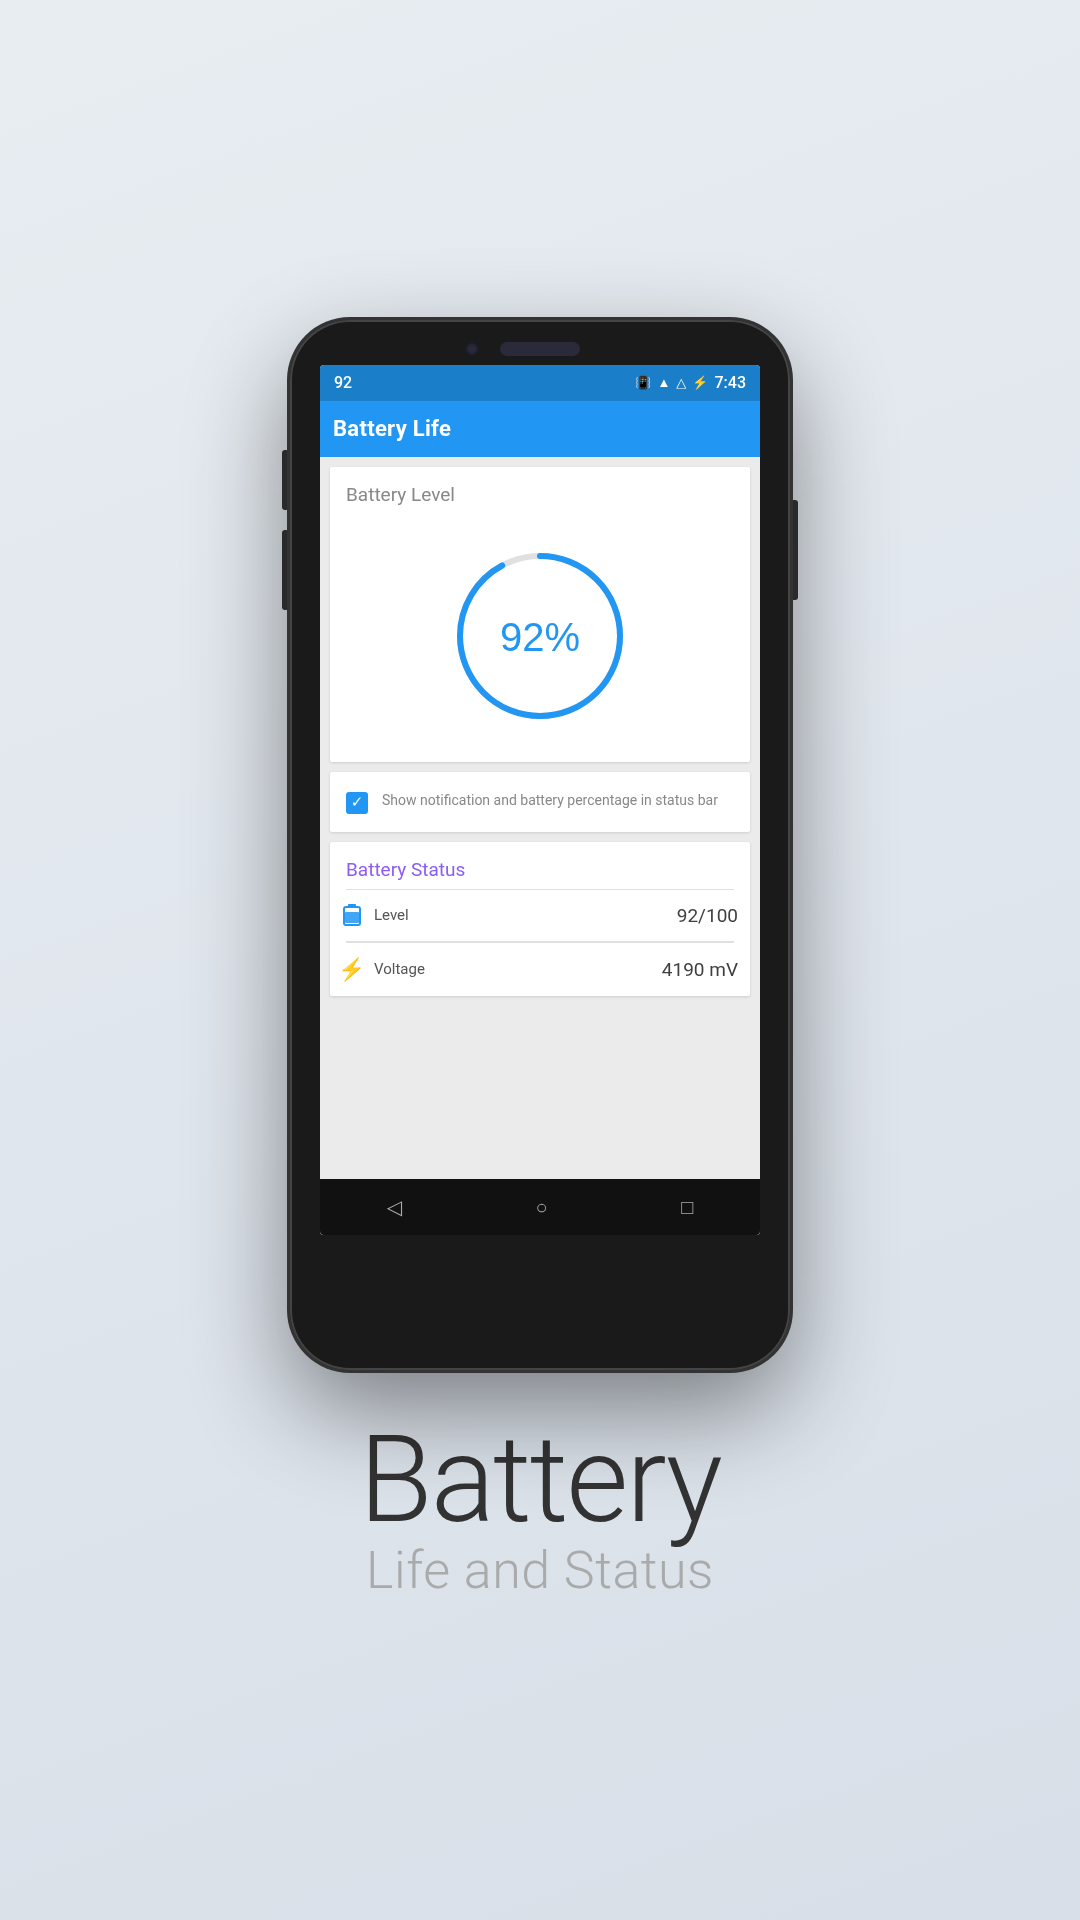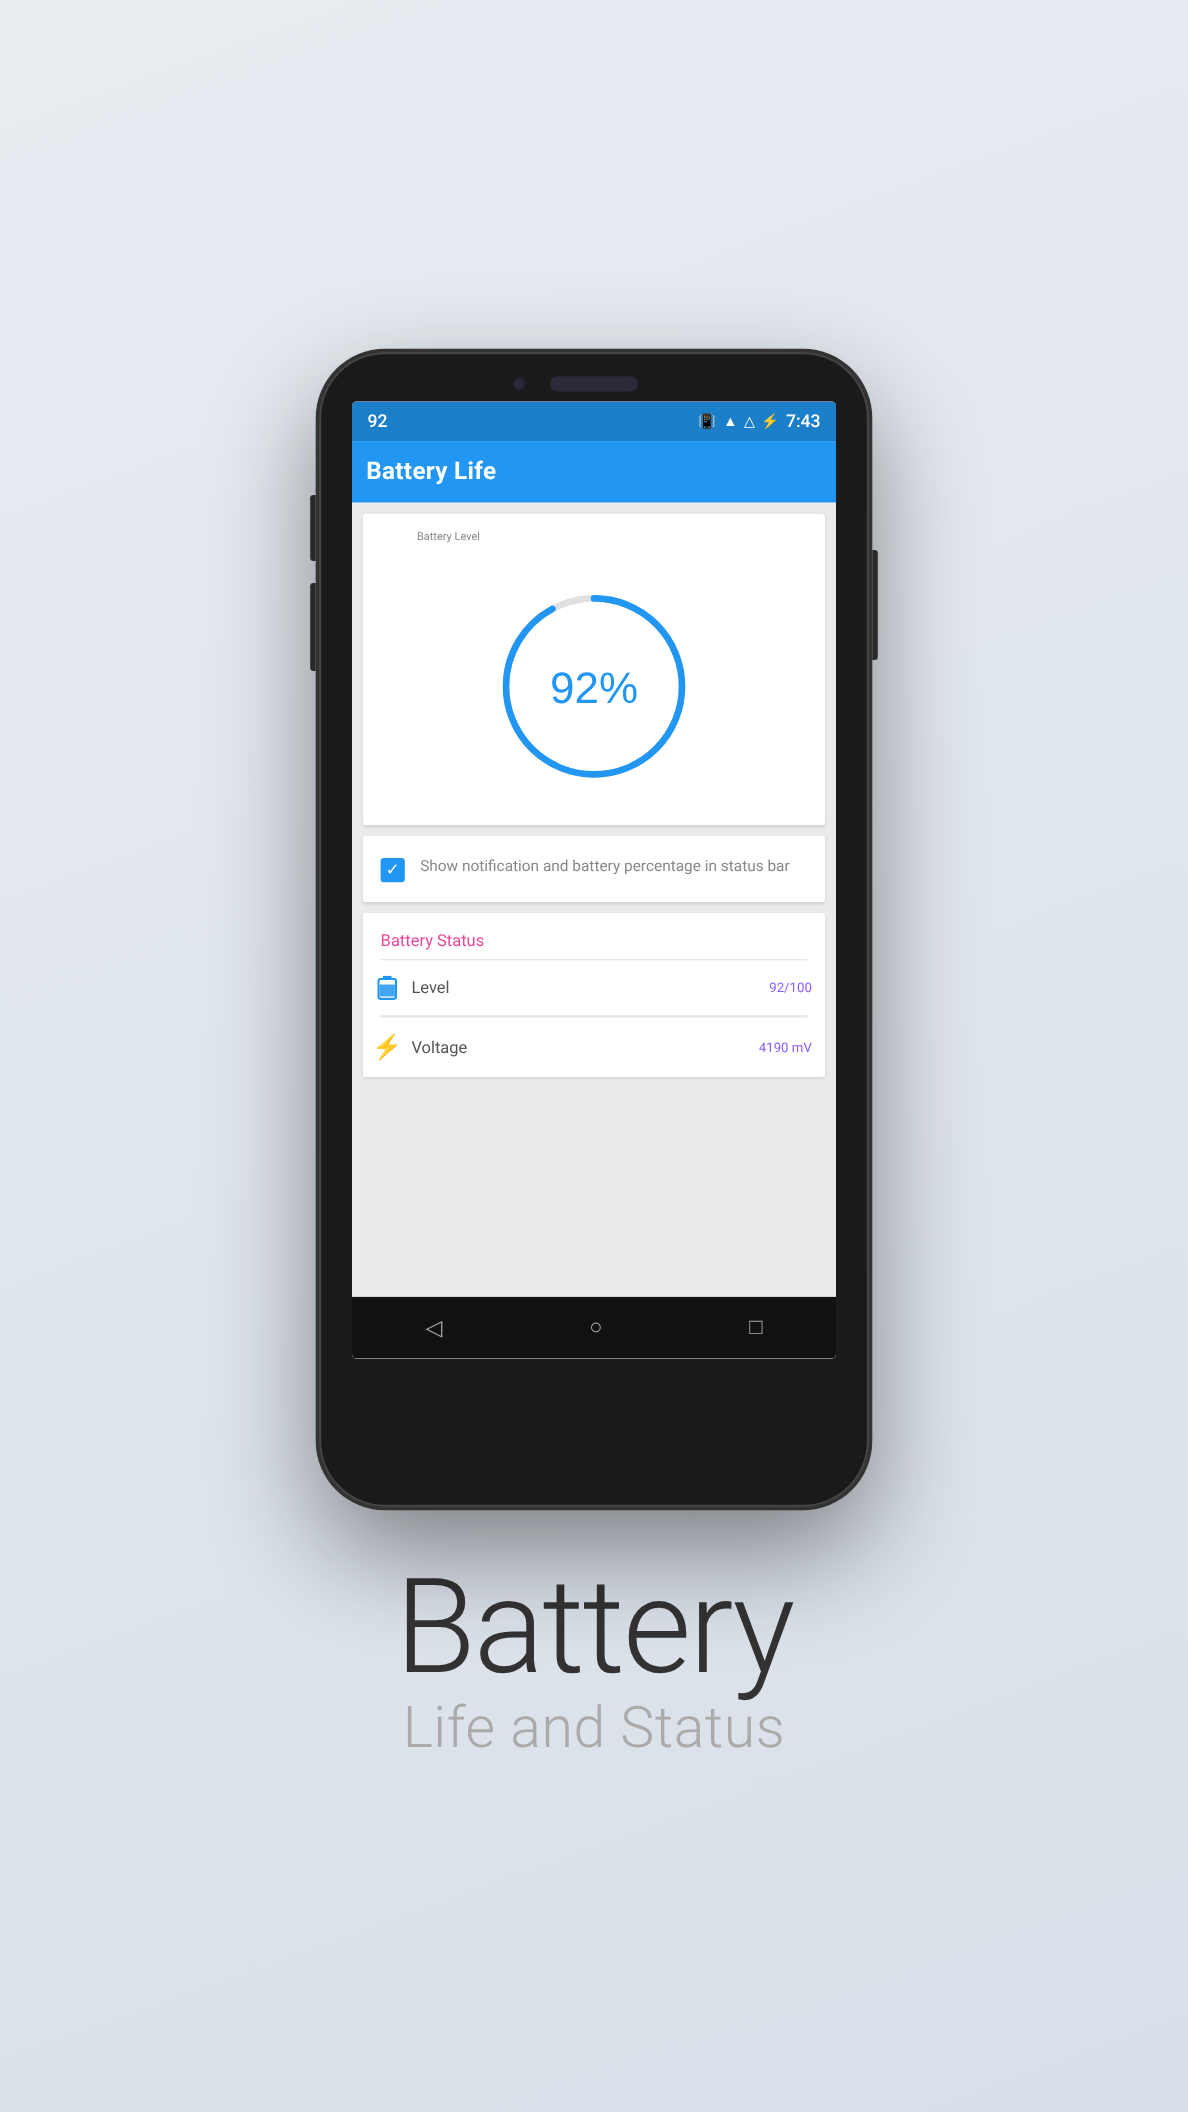--- a/index.html
+++ b/index.html
@@ -159,23 +159,22 @@
 
     
     .battery-level-card {
       padding: 16px;
       display: flex;
       flex-direction: column;
       align-items: flex-start;
     }
     .battery-level-label {
       color: #888;
-      font-size: 10px;
+      font-size: 19px;
       margin-bottom: 10px;
-      margin-left: 33px;
     }
     .circle-container {
       width: 100%;
       display: flex;
       justify-content: center;
       align-items: center;
       padding: 20px 0 10px;
     }
 
     
@@ -212,22 +211,22 @@
       color: #888;
       font-size: 14px;
       line-height: 1.5;
     }
 
     
     .battery-status-card {
       padding: 0;
     }
     .battery-status-title {
-      color: #ec4899;
-      font-size: 15px;
+      color: #8b5cf6;
+      font-size: 19px;
       padding: 16px 16px 8px;
     }
     .divider {
       height: 1px;
       background: #e0e0e0;
       margin: 0 16px;
     }
     .status-row {
       display: flex;
       align-items: center;
@@ -240,22 +239,22 @@
       align-items: center;
       justify-content: center;
       font-size: 18px;
     }
     .status-row-label {
       flex: 1;
       color: #555;
       font-size: 15px;
     }
     .status-row-value {
-      color: #8b5cf6;
-      font-size: 12px;
+      color: #404040;
+      font-size: 19px;
     }
 
     
     .nav-bar {
       background: #111;
       height: 56px;
       position: absolute;
       bottom: 0;
       left: 0;
       right: 0;

